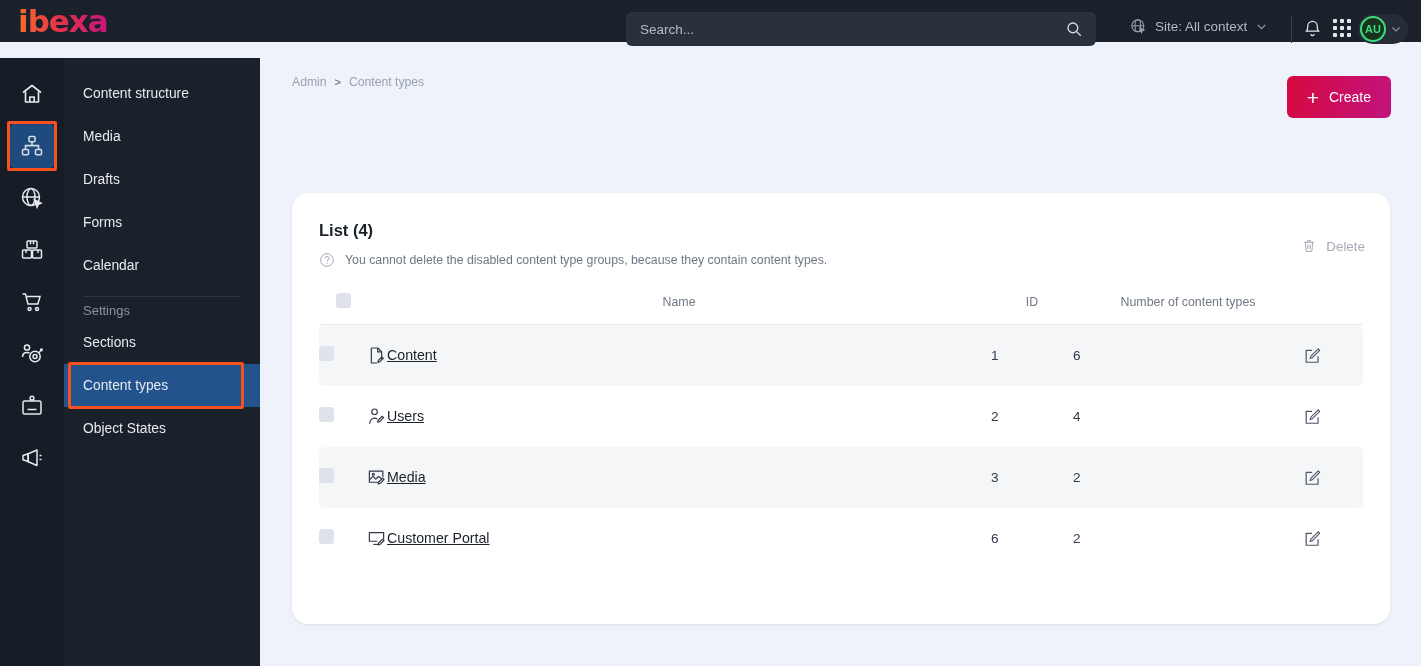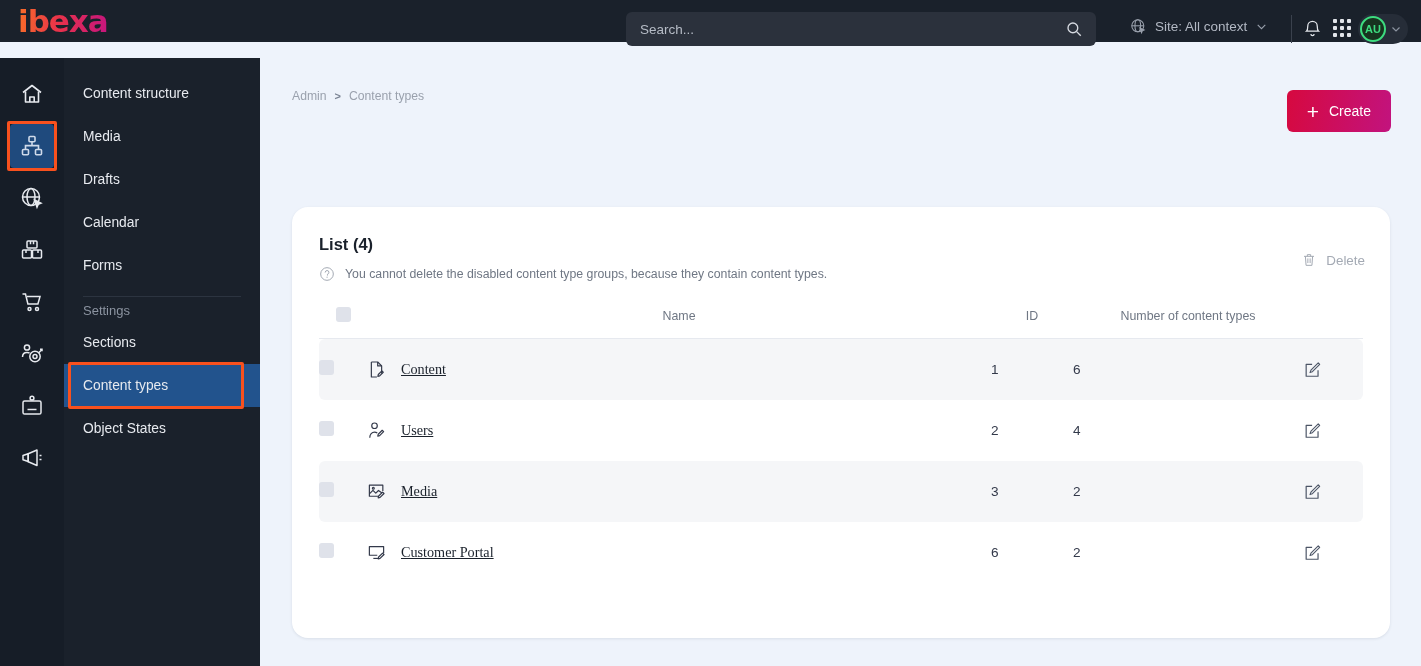--- a/index.html
+++ b/index.html
@@ -91,21 +91,21 @@
   }
   .nav-item.active { background: #22538d; }
   .nav-sep { margin: 9px 19px 6px 19px; height: 1px; background: #2c3440; }
   .nav-label {
     padding-left: 19px; color: #8b93a0; font-size: 13px;
     margin-bottom: 3px;
   }
 
   
   .content {
-    position: absolute; left: 261px; top: 64px;
+    position: absolute; left: 261px; top: 50px;
     width: 1160px; height: 520px; background: #eef3fb;
   }
   .crumb {
     position: absolute; left: 31px; top: 25px;
     font-size: 12.2px; color: #9aa1ad; display: flex; align-items: center; gap: 8px;
   }
   .crumb b { color: #7b8494; font-weight: 700; font-size: 11px; }
   .page-title {
     position: absolute; left: 31px; top: 80px;
     font-size: 27px; font-weight: 700; color: #1a212b; letter-spacing: -0.3px;
@@ -151,21 +151,21 @@
   .col-act { width: 60px; }
   tbody tr { height: 61px; }
   tbody tr.alt td { background: #f5f6f8; }
   tbody tr.alt td:first-child { border-radius: 6px 0 0 6px; }
   tbody tr.alt td:last-child { border-radius: 0 6px 6px 0; }
   tbody td { font-size: 13.6px; color: #33394a; vertical-align: middle; }
   .cb {
     width: 15px; height: 15px; border-radius: 3px;
     background: #dfe2ea; display: inline-block;
   }
-  .name-cell { display: flex; align-items: center; gap: 15px; font-family: Liberation Serif, serif; }
+  .name-cell { display: flex; align-items: center; gap: 1px; }
   .name-link {
     color: #1a212b; text-decoration: underline; font-size: 14.2px;
   }
   .edit-btn { background: none; border: none; cursor: pointer; display: flex; }
 
   svg { display: block; }
 </style>
 </head>
 <body>
 
@@ -309,24 +309,24 @@
     <div class="nav-item">
       <span>Content structure</span>
     </div>
     <div class="nav-item">
       <span>Media</span>
     </div>
     <div class="nav-item">
       <span>Drafts</span>
     </div>
     <div class="nav-item">
+      <span>Forms</span>
+    </div>
+    <div class="nav-item">
       <span>Calendar</span>
-    </div>
-    <div class="nav-item">
-      <span>Forms</span>
     </div>
 
     <div class="nav-sep"></div>
     <div class="nav-label">Settings</div>
 
     <div class="nav-item">
       <span>Sections</span>
     </div>
     <div class="nav-item active" style="position:relative">
       <span>Content types</span>

